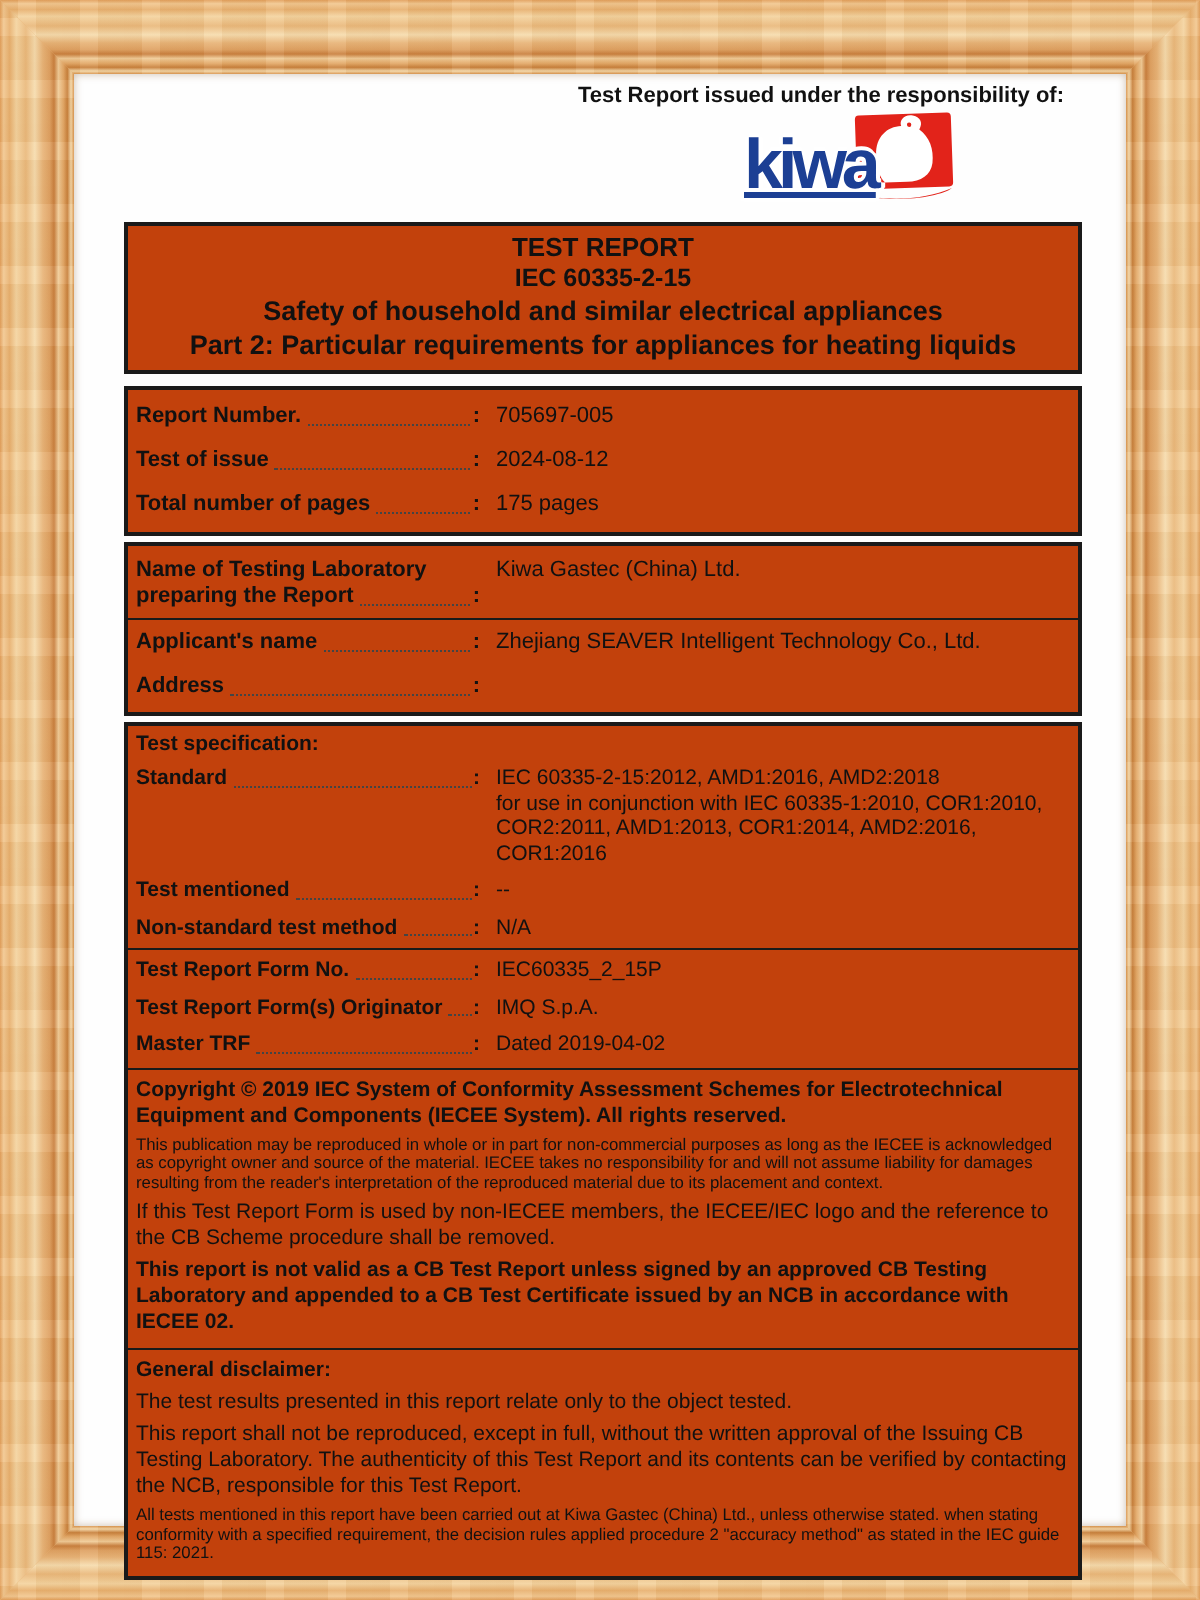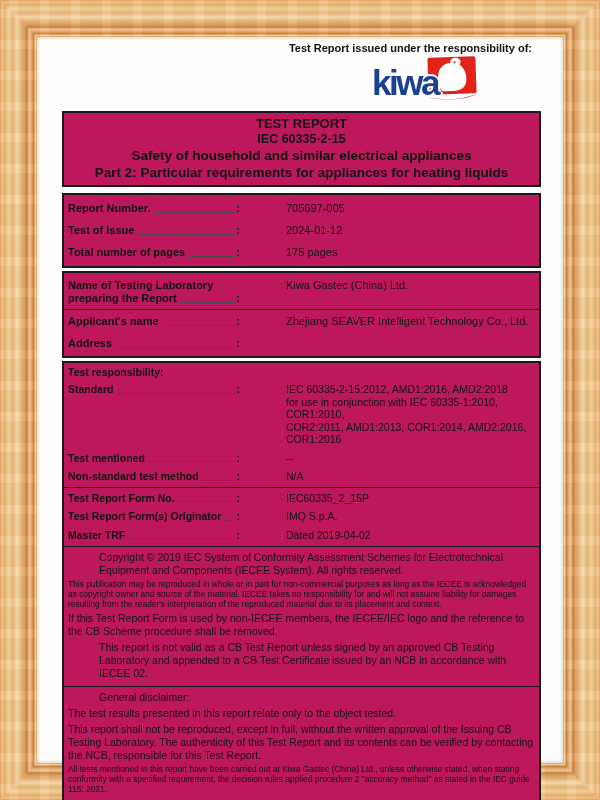--- a/index.html
+++ b/index.html
@@ -44,48 +44,49 @@
   .resp { text-align:right; padding-right:11px; font-weight:bold; font-size:11px; margin-top:2px; }
 
   
   .logo { position:relative; width:110px; height:46px; margin-left:310px; margin-top:2px; }
   .logo-box { position:absolute; right:6px; top:0; width:48px; height:37px; transform:rotate(-2deg); border-radius:2px; }
   .logo-beaver { position:absolute; right:0; top:-2px; width:62px; height:48px; }
   .logo-text {
     position:absolute; left:0; bottom:3px; z-index:2;
     font-weight:bold; font-size:35px; letter-spacing:-2.5px; line-height:34px;
     text-shadow: 2px 0 0 #fff, -2px 0 0 #fff, 0 2px 0 #fff, 0 -2px 0 #fff, 1.5px 1.5px 0 #fff, -1.5px 1.5px 0 #fff;
-  }
-
-  
-  .bx { border:2px solid #1a1a1a; width:479px; background:#be185d; }
+    text-decoration: underline;
+  }
+
+  
+  .bx { border:2px solid #1a1a1a; width:479px; background:#c2410c; }
   .title-box { margin-top:8px; text-align:center; font-weight:bold; padding:3px 2px 4px; }
   .t1 { font-size:13px;   line-height:16px; }
   .t2 { font-size:12.5px; line-height:15px; }
   .t3 { font-size:13.5px; line-height:17px; }
   .t4 { font-size:13.5px; line-height:17px; }
 
-  .row { display:flex; align-items:flex-start; padding:5px 4px 4px;gap:38px; }
+  .row { display:flex; align-items:flex-start; padding:5px 4px 4px; }
   .lblwrap { display:flex; width:172px; flex:none; align-items:flex-end; }
   .lbl { font-weight:bold; white-space:nowrap; }
   .leader { flex:1; border-bottom:1.5px dotted #444; margin:0 1px 2px 3px; min-width:6px; }
   .colon { font-weight:bold; }
   .val { flex:1; padding-left:8px; }
   .two-line-lbl { width:172px; flex:none; font-weight:bold; }
   .two-line-lbl .l2 { display:flex; align-items:flex-end; }
   .divider { border-top:1px solid #1a1a1a; }
   .gap3 { margin-top:3px; } .gap4 { margin-top:4px; }
 
   .sect { padding:2px 4px 3px; }
   .sm-rows .row { padding:3px 4px 3px; font-size:10.5px; line-height:12.5px; }
   .preline { white-space:pre-line; }
   .heading-line { font-weight:bold; padding:3px 4px 1px; }
 
   .para  { font-size:10.5px; line-height:13px; margin:2px 0 3px; }
-  .parab { font-weight:normal;margin-left:31px; }
+  .parab { font-weight:bold; }
   .small-print { font-size:8.4px; line-height:9.8px; margin:2px 0 3px; color:#111; }
 </style>
 </head>
 <body>
 
 <div class="page">
 
   <div class="frame-strip frame-top wood-profile-v"></div>
   <div class="frame-strip frame-bottom wood-profile-vb"></div>
   <div class="frame-strip frame-left wood-profile-l"></div>
@@ -122,21 +123,21 @@
             <span class="colon">:</span>
           </span>
         <span class="val">705697-005</span>
       </div>
       <div class="row">
         <span class="lblwrap">
             <span class="lbl">Test of issue</span>
             <span class="leader"></span>
             <span class="colon">:</span>
           </span>
-        <span class="val">2024-01-12</span>
+        <span class="val">2024-08-12</span>
       </div>
       <div class="row">
         <span class="lblwrap">
             <span class="lbl">Total number of pages</span>
             <span class="leader"></span>
             <span class="colon">:</span>
           </span>
         <span class="val">175 pages</span>
       </div>
     </div>
@@ -167,21 +168,21 @@
             <span class="lbl">Address</span>
             <span class="leader"></span>
             <span class="colon">:</span>
           </span>
       </div>
     </div>
 
     <div class="bx gap3">
 
       <div class="sm-rows" style="padding:0 0 1px;">
-        <div class="heading-line" style="font-size:10.5px;">Test responsibility:</div>
+        <div class="heading-line" style="font-size:10.5px;">Test specification:</div>
         <div class="row">
           <span class="lblwrap">
               <span class="lbl">Standard</span>
               <span class="leader"></span>
               <span class="colon">:</span>
             </span>
           <span class="val preline">IEC 60335-2-15:2012, AMD1:2016, AMD2:2018
 for use in conjunction with IEC 60335-1:2010, COR1:2010,
 COR2:2011, AMD1:2013, COR1:2014, AMD2:2016, COR1:2016</span>
         </div>

